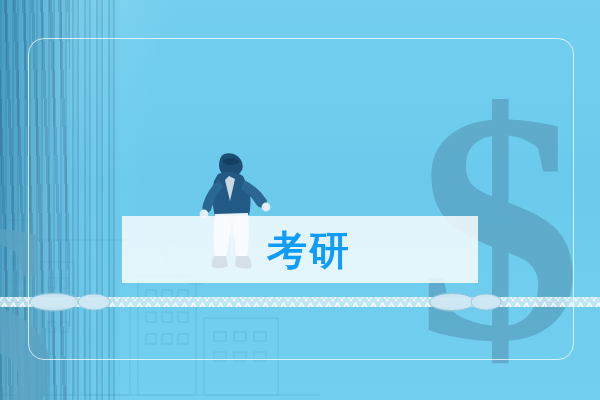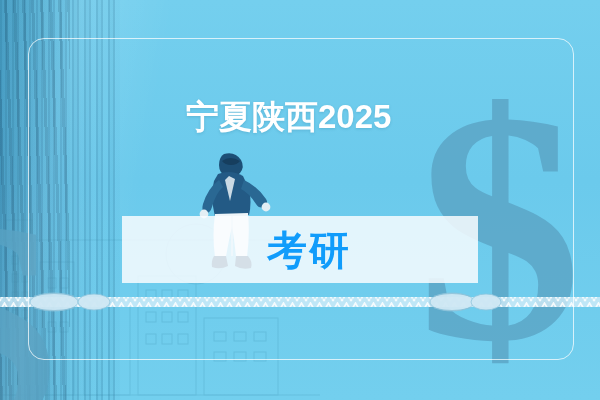--- a/index.html
+++ b/index.html
@@ -302,20 +302,19 @@
       <path d="M54 66 l0 40" stroke="#cfe0ea" stroke-width="1.3" fill="none"></path>
 
       <path d="M36 106 l12 0 l2 10 q-8 4 -16 1 q-1 -6 2 -11 z" fill="#17466b"></path>
       <path d="M58 106 l12 0 q5 6 3 12 q-9 2 -16 -2 z" fill="#17466b"></path>
     </svg>
   </div>
 
   <div class="inner-frame"></div>
 
   <div class="headline">
-    <span class="headline-line">宁夏陕西2025</span>
   </div>
 
   <div class="highlight-bar">
     <span class="highlight-text">考研</span>
   </div>
 
 </div>
 
 </body></html>

